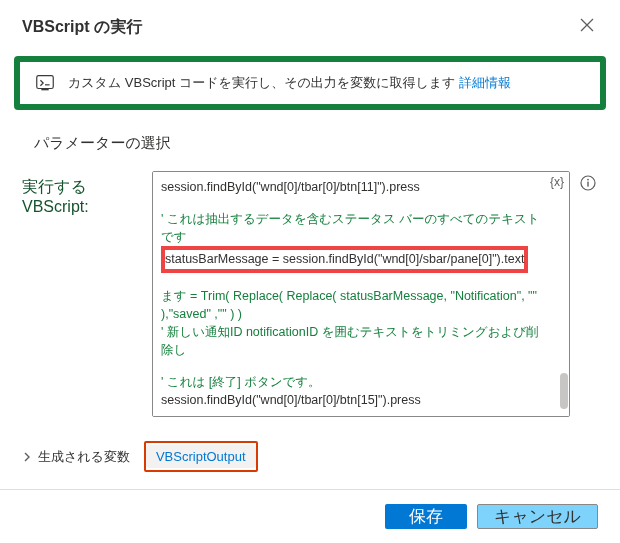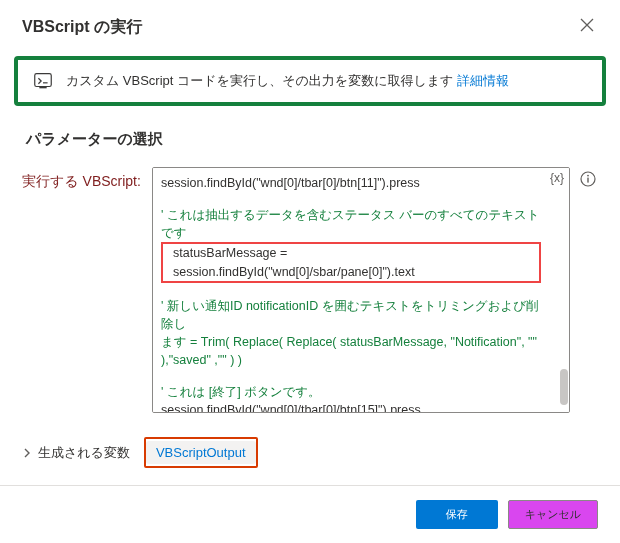--- a/index.html
+++ b/index.html
@@ -27,21 +27,21 @@
     margin: 0;
   }
   .close-btn {
     cursor: pointer;
     font-size: 16px;
     color: #605e5c;
     padding: 4px;
   }
   .info-banner {
     margin: 4px 14px 10px 14px;
-    border: 4px solid #15803d;
+    border: 6px solid #15803d;
     border-radius: 4px;
     padding: 10px 14px;
     display: flex;
     align-items: center;
     gap: 12px;
     background: #ffffff;
   }
   .info-icon-box {
     width: 22px;
     height: 22px;
@@ -51,54 +51,54 @@
     justify-content: center;
   }
   .info-icon-box svg { width: 22px; height: 22px; }
   .info-banner .txt { font-size: 13px; color: #323130; }
   .info-banner a { color: #0078d4; text-decoration: none; }
   .section {
     padding: 6px 22px 0 22px;
   }
   .section-title {
     font-size: 15px;
-    font-weight: 700;
-    margin: 8px 0 18px 4px;
+    font-weight: 400;
+    margin: 8px 0 18px 12px;
     color: #323130;
   }
   .field-row {
     display: flex;
     align-items: flex-start;
     gap: 10px;
   }
   .field-label {
     flex: 0 0 120px;
-    font-size: 14px;
-    color: #7f1d1d;
+    font-size: 16px;
+    color: #14532d;
     padding-top: 6px;
   }
   .editor-wrap {
     flex: 1;
     position: relative;
   }
   .editor {
     border: 1px solid #8a8886;
     border-radius: 2px;
     padding: 6px 28px 6px 8px;
     height: 246px;
     overflow-y: auto;
     font-size: 12.5px;
     line-height: 1.45;
     color: #323130;
     background: #fff;
   }
   .editor p { margin: 0; }
   .editor .gap { height: 14px; }
   .editor .comment { color: #15803d; }
-  .hl { border: 2px solid #ef4444; display: inline-block; padding: 0 10px; }
+  .hl { border: 4px solid #ef4444; display: inline-block; padding: 0 0; }
   .fx-btn {
     position: absolute;
     top: 4px;
     right: 6px;
     font-size: 12px;
     color: #605e5c;
     cursor: pointer;
   }
   .info-circ {
     flex: 0 0 18px;
@@ -138,29 +138,29 @@
     right: 0;
     border-top: 1px solid #e1dfdd;
     padding: 14px 22px;
     display: flex;
     justify-content: flex-end;
     gap: 10px;
     background: #fff;
   }
   .btn {
     min-width: 82px;
-    padding: 6px 16px;
+    padding: 0 16px;
     border-radius: 2px;
-    font-size: 11px;
+    font-size: 17px;
     text-align: center;
     cursor: pointer;
     border: 1px solid transparent;
   }
   .btn-primary { background: #0078d4; color: #fff; }
-  .btn-secondary { background: #d946ef; color: #323130; border-color: #8a8886; }
+  .btn-secondary { background: #7dd3fc; color: #323130; border-color: #8a8886; }
   .scroll-track {
     position: absolute;
     top: 2px;
     right: 2px;
     bottom: 2px;
     width: 8px;
   }
   .scroll-thumb {
     position: absolute;
     left: 0; right: 0;
@@ -202,22 +202,22 @@
   <div class="field-row">
     <div class="field-label">実行する VBScript:</div>
 
     <div class="editor-wrap">
       <div class="editor">
         <p>session.findById("wnd[0]/tbar[0]/btn[11]").press</p>
         <div class="gap"></div>
         <p class="comment">' これは抽出するデータを含むステータス バーのすべてのテキストです</p>
         <p><span class="hl">statusBarMessage = session.findById("wnd[0]/sbar/pane[0]").text</span></p>
         <div class="gap"></div>
+        <p class="comment">ます = Trim( Replace( Replace( statusBarMessage, "Notification", "" ),"saved" ,"" ) )</p>
         <p class="comment">' 新しい通知ID notificationID を囲むテキストをトリミングおよび削除し</p>
-        <p class="comment">ます = Trim( Replace( Replace( statusBarMessage, "Notification", "" ),"saved" ,"" ) )</p>
         <div class="gap"></div>
         <p class="comment">' これは [終了] ボタンです。</p>
         <p>session.findById("wnd[0]/tbar[0]/btn[15]").press</p>
         <div class="gap"></div>
 
       </div>
       <div class="fx-btn">{x}</div>
       <div class="scroll-track">
         <div class="scroll-thumb"></div>
       </div>

